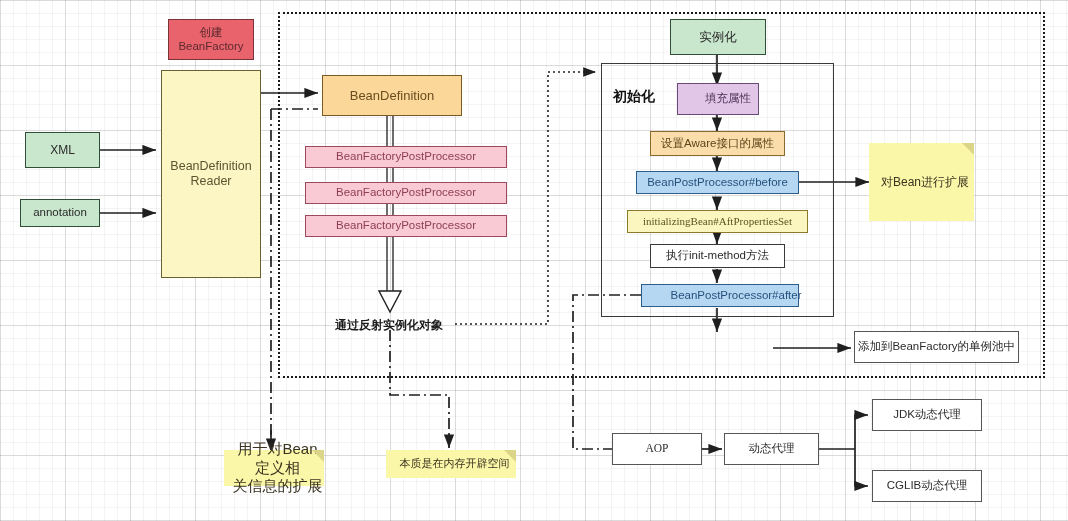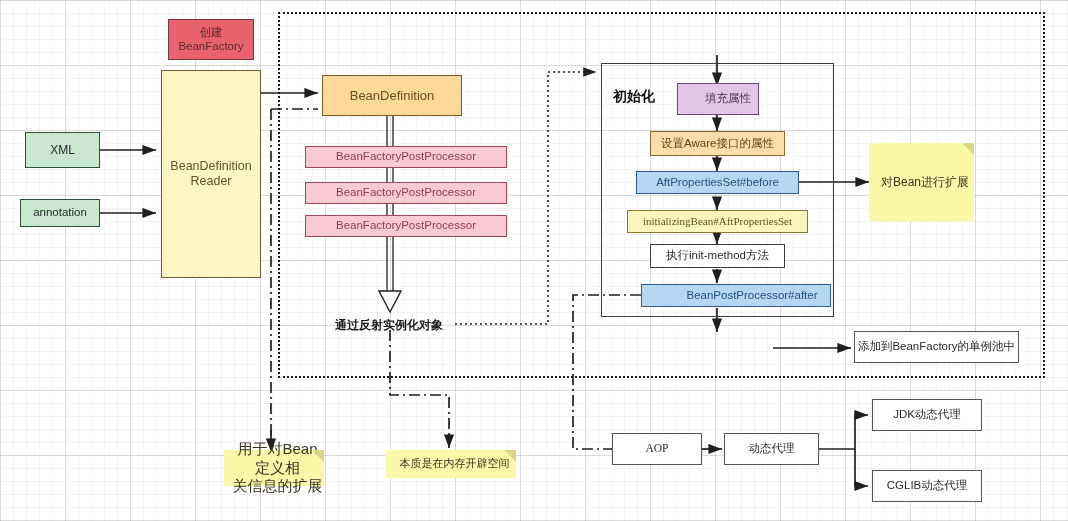--- a/index.html
+++ b/index.html
@@ -147,32 +147,33 @@
 Reader</div>
 
   <div class="node n-orange" style="left:322px;top:75px;width:140px;height:41px;font-size:13px;">BeanDefinition</div>
 
   <div class="node n-pink" style="left:305px;top:146px;width:202px;height:22px;font-size:11.5px;">BeanFactoryPostProcessor</div>
   <div class="node n-pink" style="left:305px;top:182px;width:202px;height:22px;font-size:11.5px;">BeanFactoryPostProcessor</div>
   <div class="node n-pink" style="left:305px;top:215px;width:202px;height:22px;font-size:11.5px;">BeanFactoryPostProcessor</div>
 
   <div class="plainlabel" style="left:335px;top:317px;font-size:12px;">通过反射实例化对象</div>
 
+  <div class="node n-green" style="left:670px;top:19px;width:96px;height:36px;font-size:12.5px;">实例化</div>
 
   <div class="node n-purple" style="left:677px;top:83px;width:82px;height:32px;font-size:11.5px;">填充属性</div>
 
   <div class="node n-orange2" style="left:650px;top:131px;width:135px;height:25px;font-size:11.5px;">设置Aware接口的属性</div>
 
-  <div class="node n-blue" style="left:636px;top:171px;width:163px;height:23px;font-size:11.5px;">AftPropertiesSet#before</div>
+  <div class="node n-blue" style="left:636px;top:171px;width:163px;height:23px;font-size:11.5px;">BeanPostProcessor#before</div>
 
   <div class="node n-paleyellow" style="left:627px;top:210px;width:181px;height:23px;font-size:11px;">initializingBean#AftPropertiesSet</div>
 
   <div class="node n-white" style="left:650px;top:244px;width:135px;height:24px;font-size:11.5px;">执行init-method方法</div>
 
-  <div class="node n-blue" style="left:641px;top:284px;width:190px;height:23px;font-size:11.5px;padding-left:32px;">BeanPostProcessor#after</div>
+  <div class="node n-blue" style="left:641px;top:284px;width:158px;height:23px;font-size:11.5px;padding-left:32px;">BeanPostProcessor#after</div>
 
 
   <div class="node n-white2" style="left:854px;top:331px;width:165px;height:32px;font-size:11.5px;">添加到BeanFactory的单例池中</div>
 
   <div class="node n-white2" style="left:612px;top:433px;width:90px;height:32px;font-size:11.5px;font-family:Liberation Serif, serif;">AOP</div>
 
   <div class="node n-white2" style="left:724px;top:433px;width:95px;height:32px;font-size:11.5px;">动态代理</div>
 
   <div class="node n-white2" style="left:872px;top:399px;width:110px;height:32px;font-size:11.5px;">JDK动态代理</div>
 

